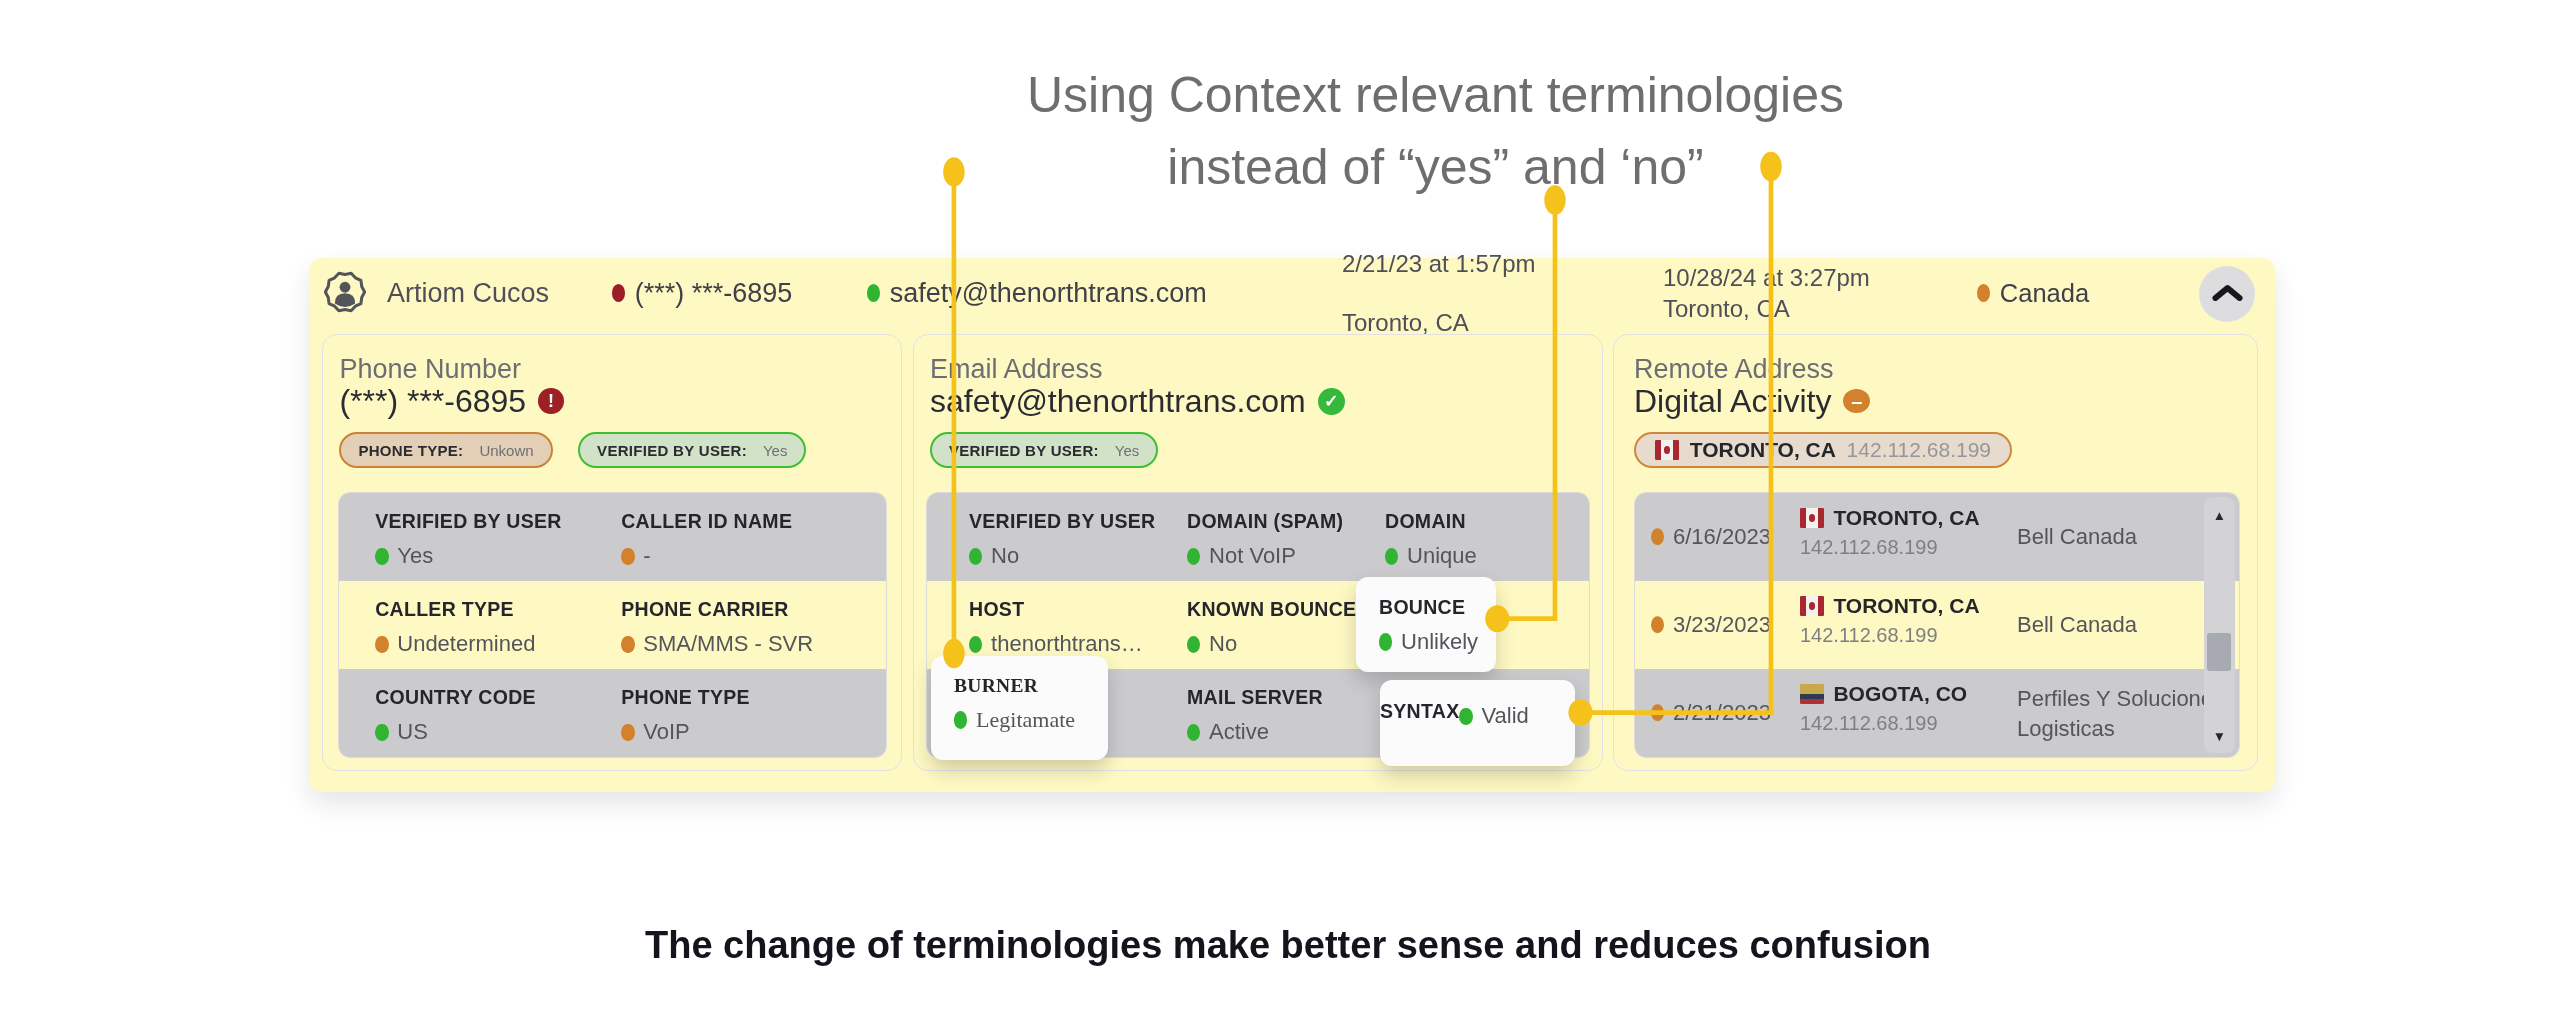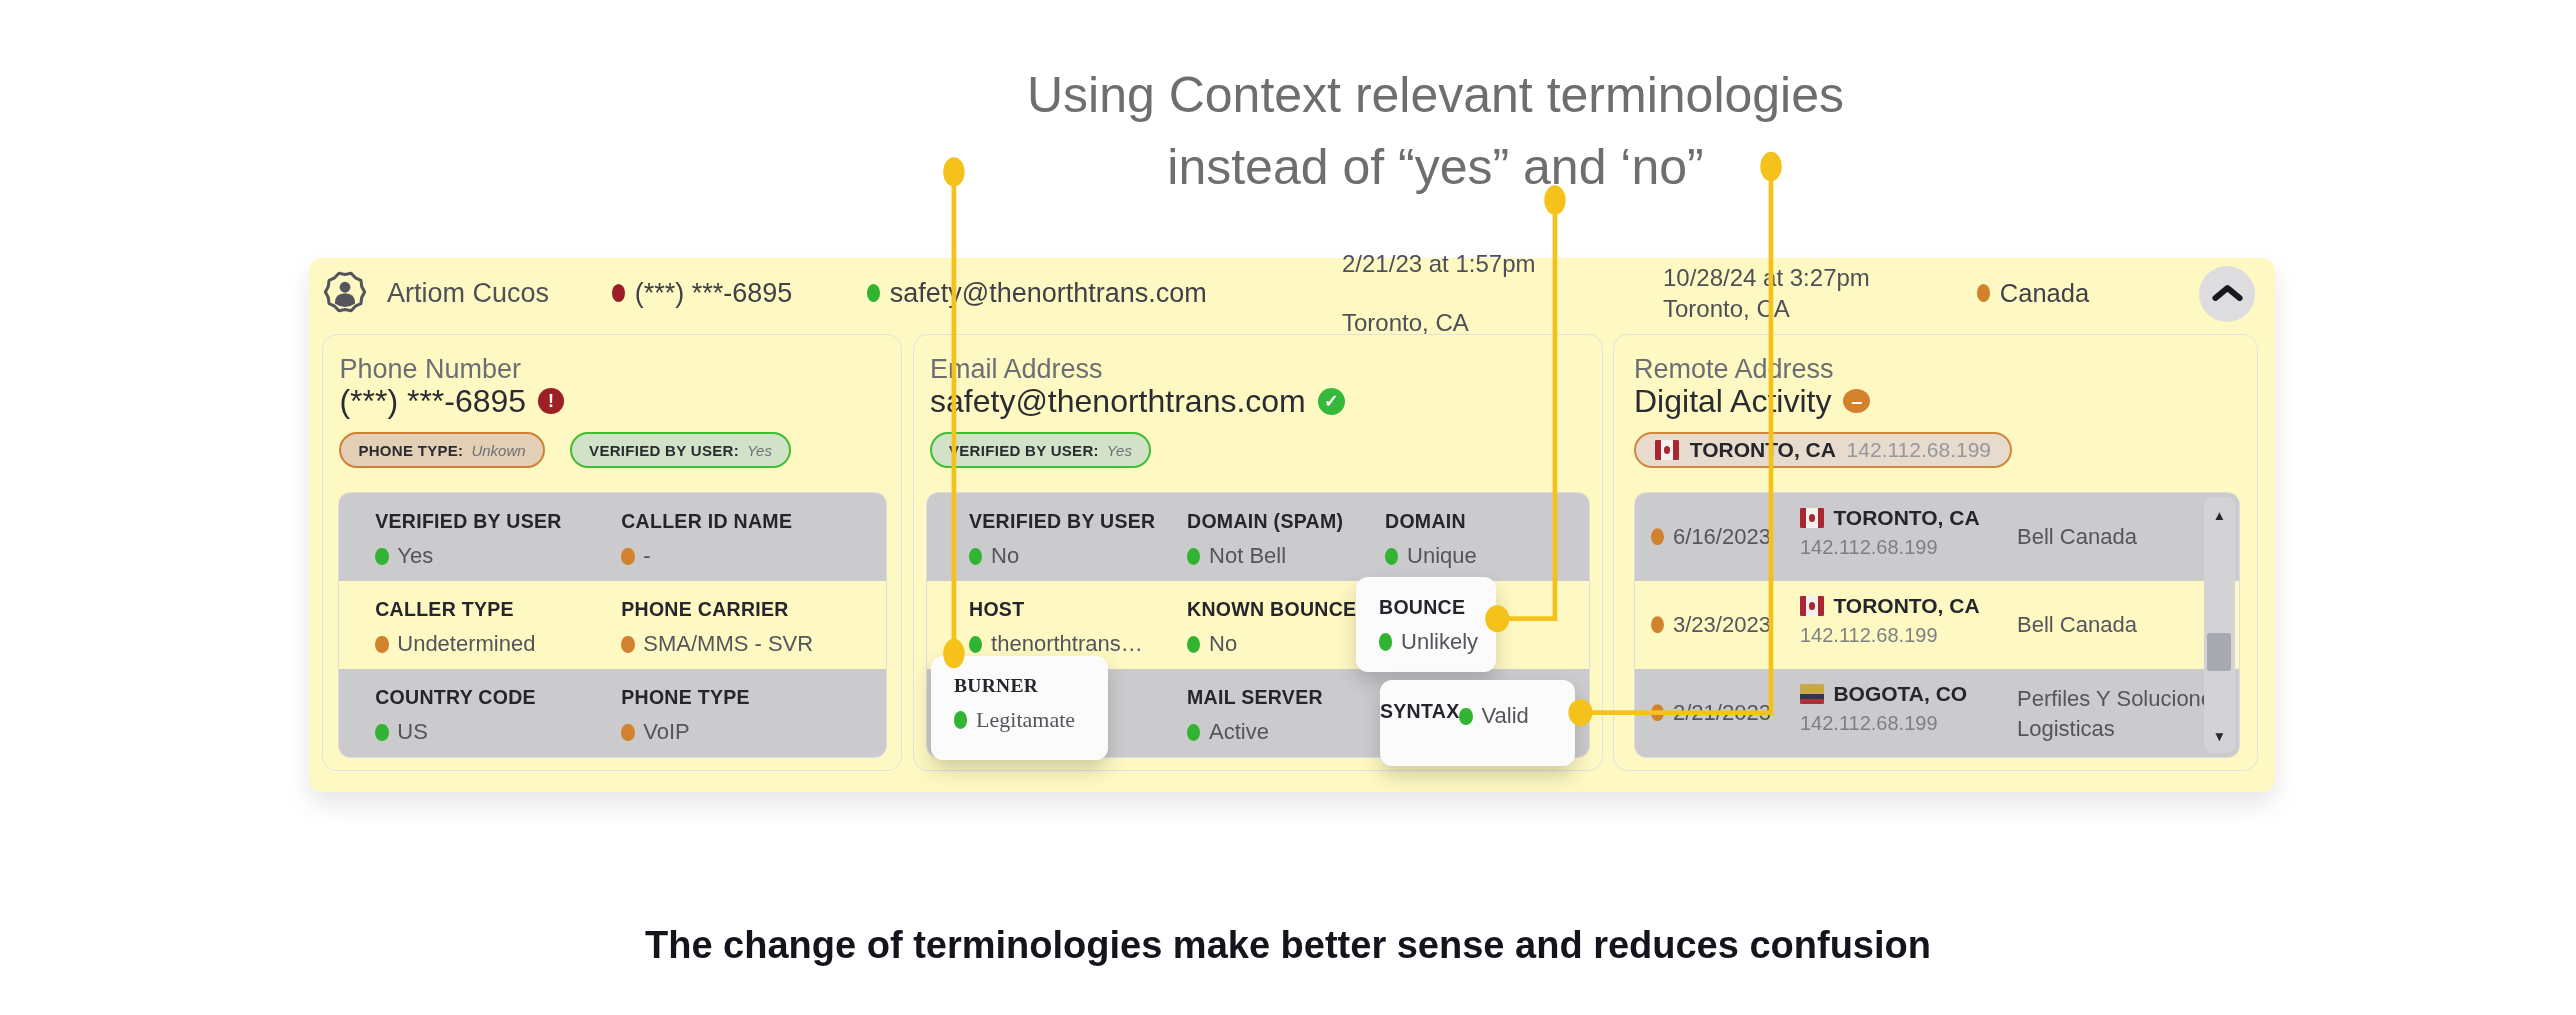--- a/index.html
+++ b/index.html
@@ -52,21 +52,21 @@
     font-weight:700; flex:0 0 auto; }
   .badge.alert { width:25.5px; height:25.5px; border-radius:50%; background:#9d2025; font-size:18px; }
   .badge.check { width:27px; height:27px; border-radius:50%; background:#36b83b; font-size:17.4px; }
   .badge.minus { width:27px; height:24px; border-radius:50%; background:#d2812d; font-size:20px; }
   .pills-row { position:absolute; left:16px; top:97px; display:flex; gap:25.5px; }
   .pill { height:36px; border-radius:18px; display:inline-flex; align-items:center;
     padding:0 17px; font-size:15px; white-space:nowrap; }
   .pill.orange { background:#e3cfb6; border:2px solid #cd8136; }
   .pill.green  { background:#d2e2c8; border:2px solid #3fbe33; }
   .pill .plabel { font-weight:700; color:#2a2b31; letter-spacing:0.3px; }
-  .pill .pvalue { color:#6f7076; margin-left:8px;font-style:italic; }
+  .pill .pvalue { color:#6f7076; margin-left:16px; }
 
   
   .table { position:absolute; left:14.8px; right:14.8px; top:157px; height:266px;
     border:1.3px solid #dcdcde; border-radius:12px; overflow:hidden;
     display:flex; flex-direction:column; }
   .panel-email .table { left:12px; right:12px; }
   .trow { flex:1 1 0; position:relative; }
   .trow.dark { background:#cbcbce; }
   .tcell { position:absolute; top:17.4px; }
   .panel-phone .c1 { left:36px; } .panel-phone .c2 { left:282px; }
@@ -266,21 +266,21 @@
             <div class="tlabel">VERIFIED BY USER</div>
             <div class="tvalue">
                 <span class="sdot green"></span>
                 <span>No</span>
               </div>
           </div>
           <div class="tcell c2">
             <div class="tlabel">DOMAIN (SPAM)</div>
             <div class="tvalue">
                 <span class="sdot green"></span>
-                <span>Not Bell</span>
+                <span>Not VoIP</span>
               </div>
           </div>
           <div class="tcell c3">
             <div class="tlabel">DOMAIN</div>
             <div class="tvalue">
                 <span class="sdot green"></span>
                 <span>Unique</span>
               </div>
           </div>
         </div>

